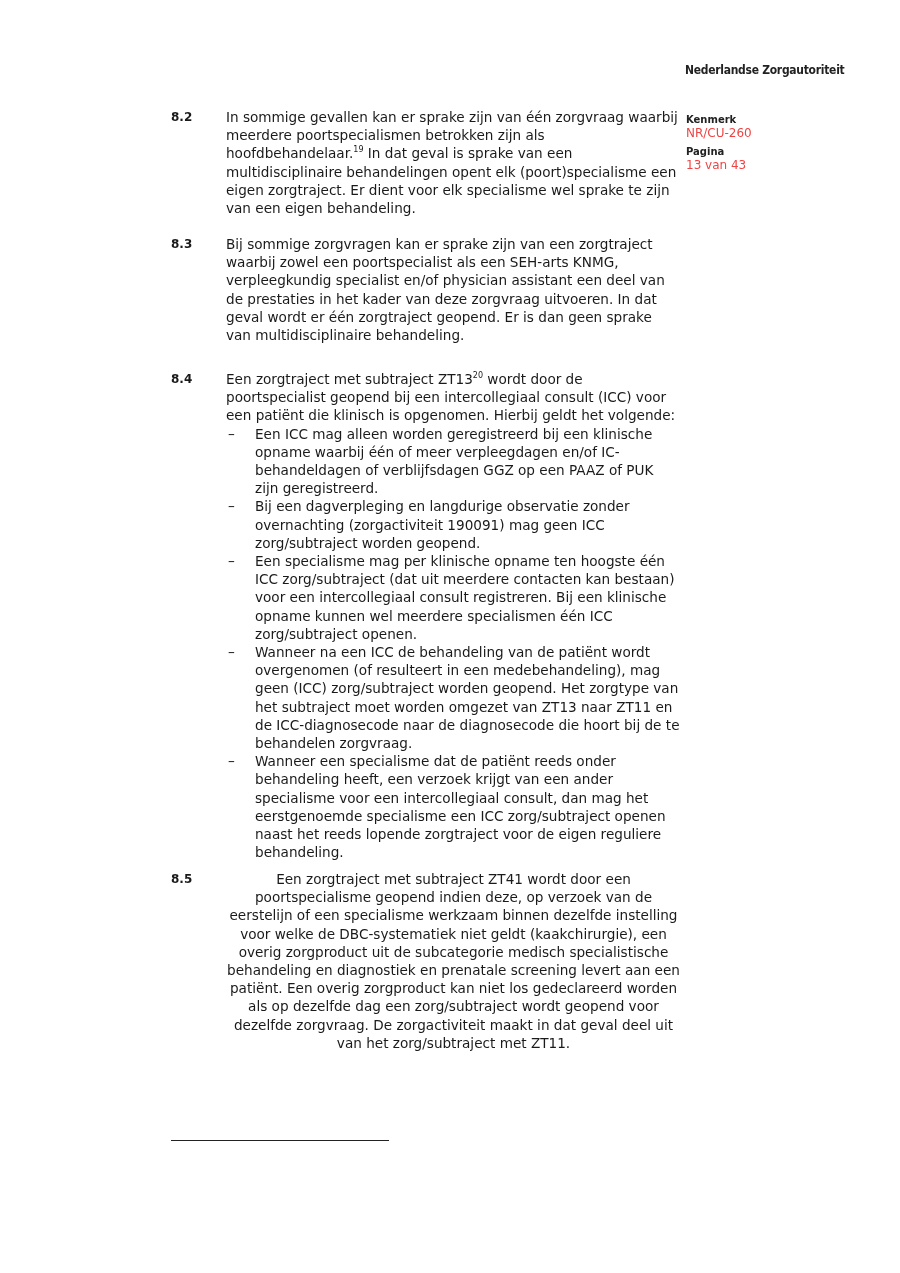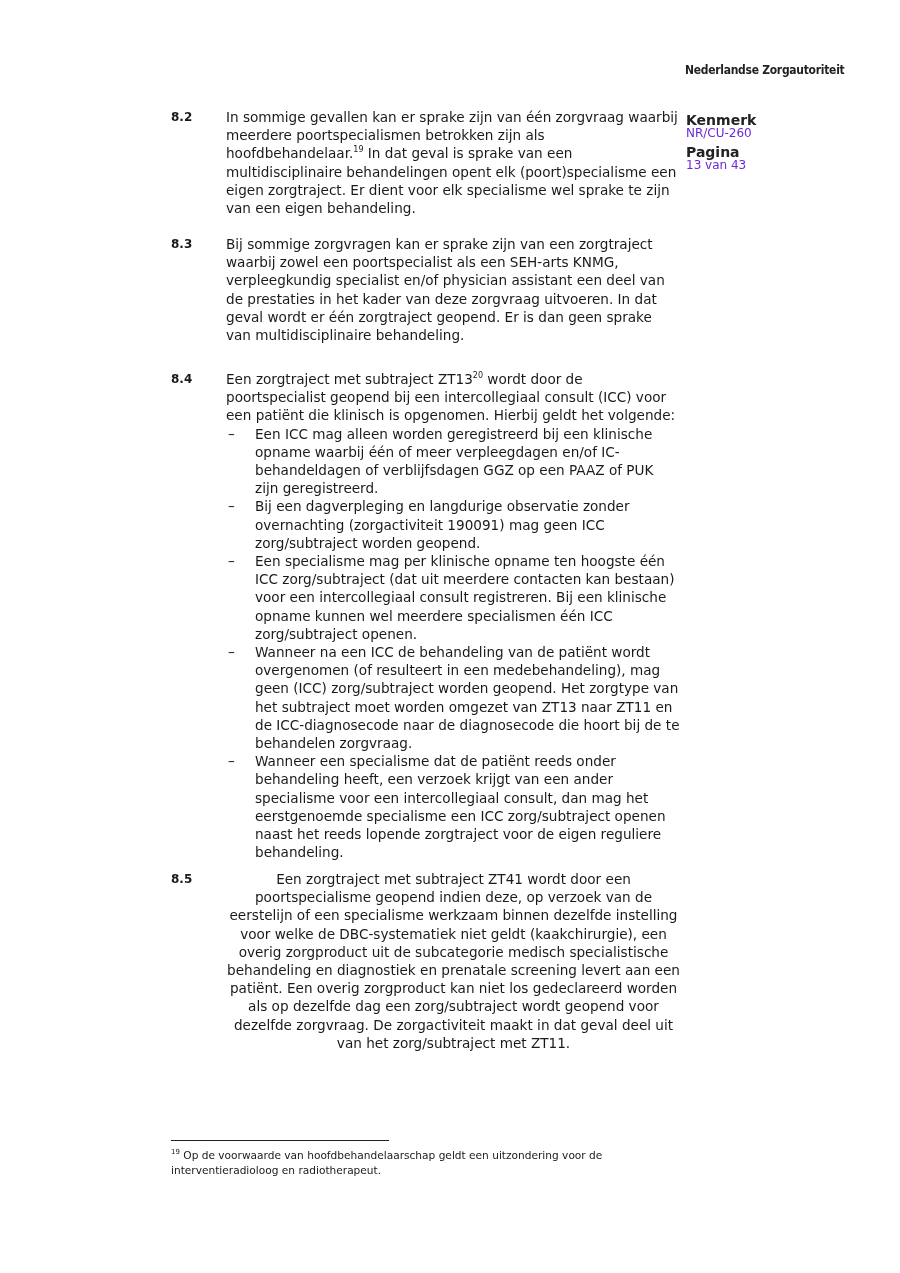--- a/index.html
+++ b/index.html
@@ -7,22 +7,22 @@
       width: 900px; height: 1273px; position: relative; overflow: hidden;
       font-family: "DejaVu Sans", sans-serif; color: #1a1a1a;
     }
     .org {
       position: absolute; left: 685px; top: 62px;
       font-family: "DejaVu Sans", sans-serif; font-weight: bold;
       font-size: 12.5px; letter-spacing: -0.3px; color: #222;
       transform: scaleX(0.86); transform-origin: left top;
     }
     .meta { position: absolute; left: 686px; top: 114px; width: 170px; }
-    .meta .lbl { font-size: 14px; font-weight: bold; color: #222; line-height: 12px; }
-    .meta .val { font-size: 12px; color: #6d28d9; line-height: 15px; margin-bottom: 5px; }
+    .meta .lbl { font-size: 10px; font-weight: bold; color: #222; line-height: 12px; }
+    .meta .val { font-size: 12px; color: #ef4444; line-height: 15px; margin-bottom: 5px; }
     .para { position: absolute; left: 171px; width: 520px; }
     .num { position: absolute; left: 0; top: 0; font-weight: bold; font-size: 12px; line-height: 18px; }
     .body { margin-left: 55px; font-size: 13.6px; line-height: 18.2px; width: 455px; }
     .body p { margin: 0; }
     sup { font-size: 8px; line-height: 0; vertical-align: super; }
     ul.dash { list-style: none; margin: 0; padding: 0; }
     ul.dash li { position: relative; padding-left: 29px; }
     ul.dash li .d { position: absolute; left: 2px; top: 0; }
     .rule { position: absolute; left: 171px; top: 1140px; width: 218px; height: 1px; background: #222; }
     .footnotes { position: absolute; left: 171px; top: 1148px; width: 500px; font-size: 10.6px; line-height: 14.5px; }
@@ -72,14 +72,13 @@
 <div class="para" style="top:870px;text-align:center;">
   <div class="num">8.5</div>
   <div class="body">
     <p>Een zorgtraject met subtraject ZT41 wordt door een poortspecialisme  geopend indien deze, op verzoek van de eerstelijn of een specialisme werkzaam binnen dezelfde instelling voor welke de DBC-systematiek niet geldt (kaakchirurgie), een overig zorgproduct uit de subcategorie medisch specialistische behandeling en diagnostiek en prenatale screening levert aan een patiënt. Een overig zorgproduct kan niet los gedeclareerd worden als op dezelfde dag een zorg/subtraject wordt geopend voor dezelfde zorgvraag. De zorgactiviteit maakt in dat geval deel uit van het zorg/subtraject met ZT11.</p>
   </div>
 </div>
 
 <div class="rule"></div>
 
 <div class="footnotes">
-  <p><sup>19</sup><span> Op de voorwaarde van hoofdbehandelaarschap geldt een uitzondering voor de interventieradioloog en radiotherapeut.</span></p>
 </div>
 
 </body></html>

